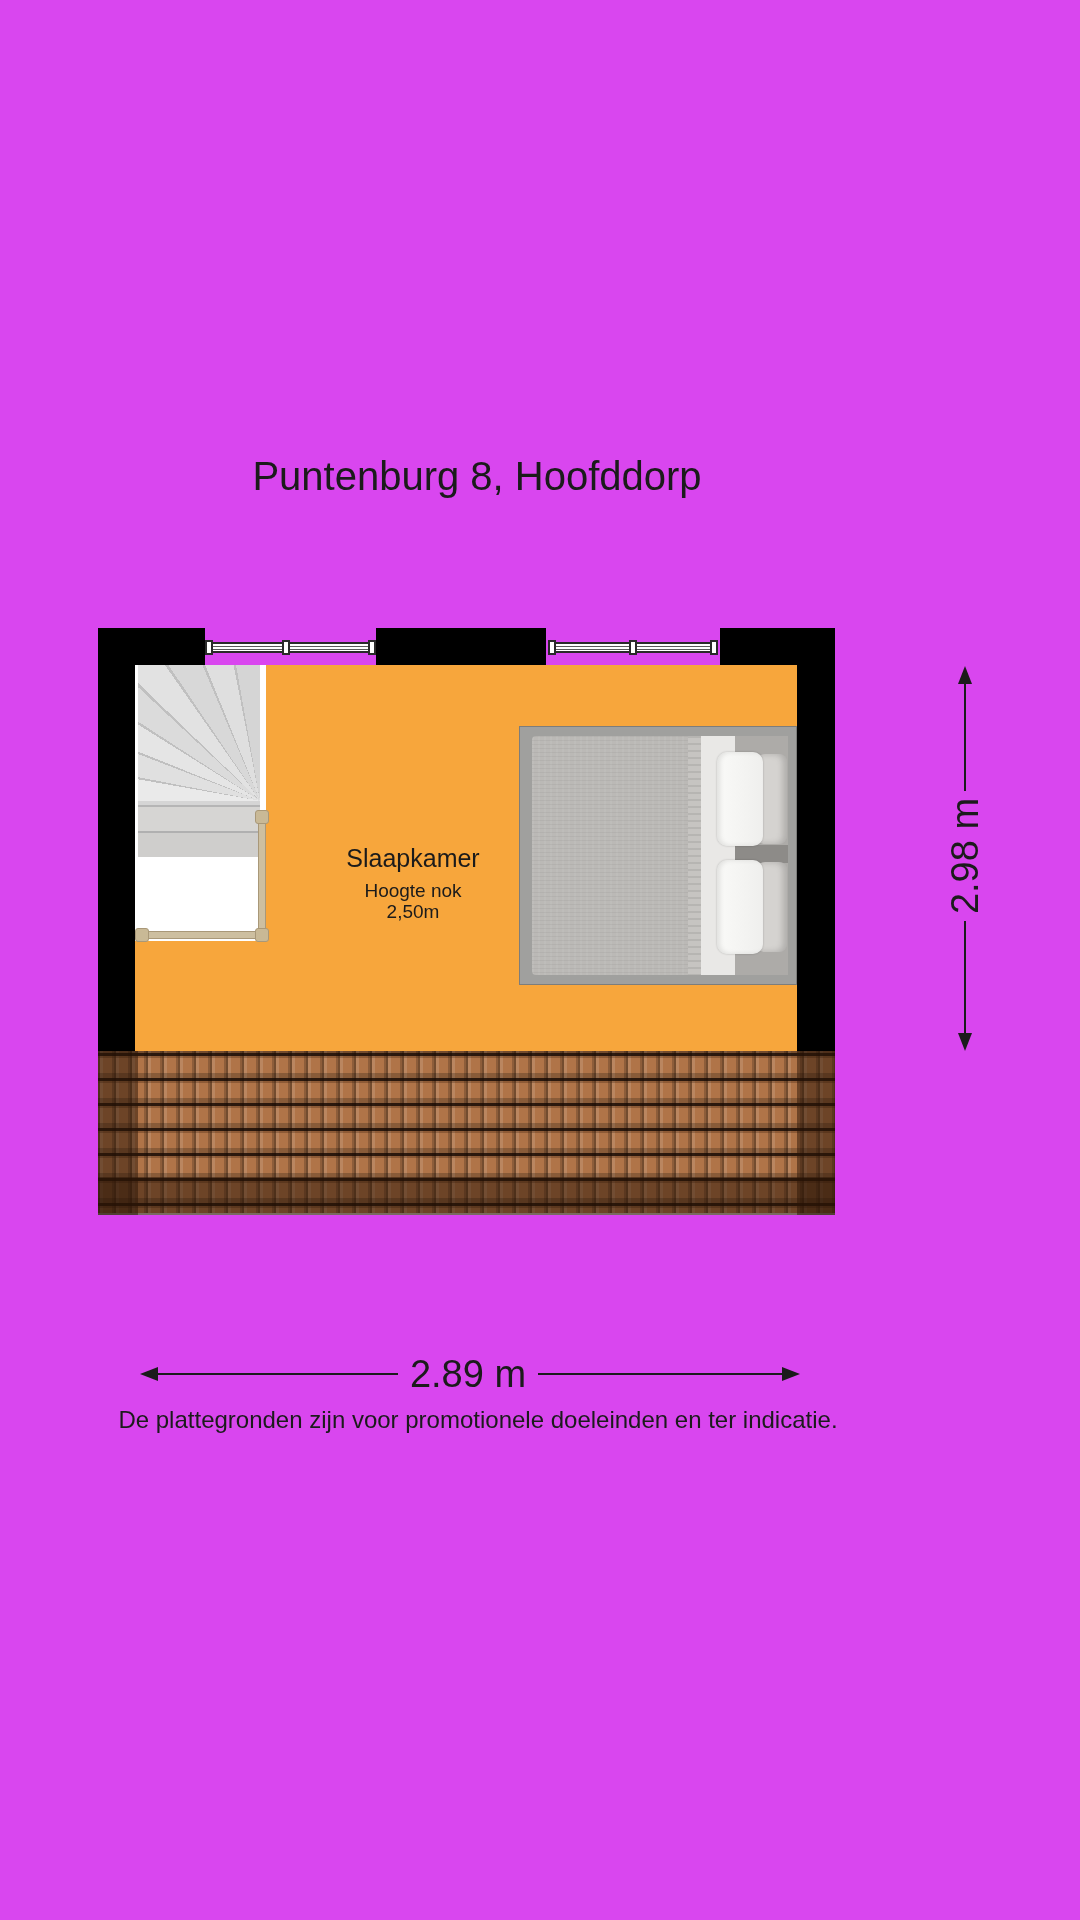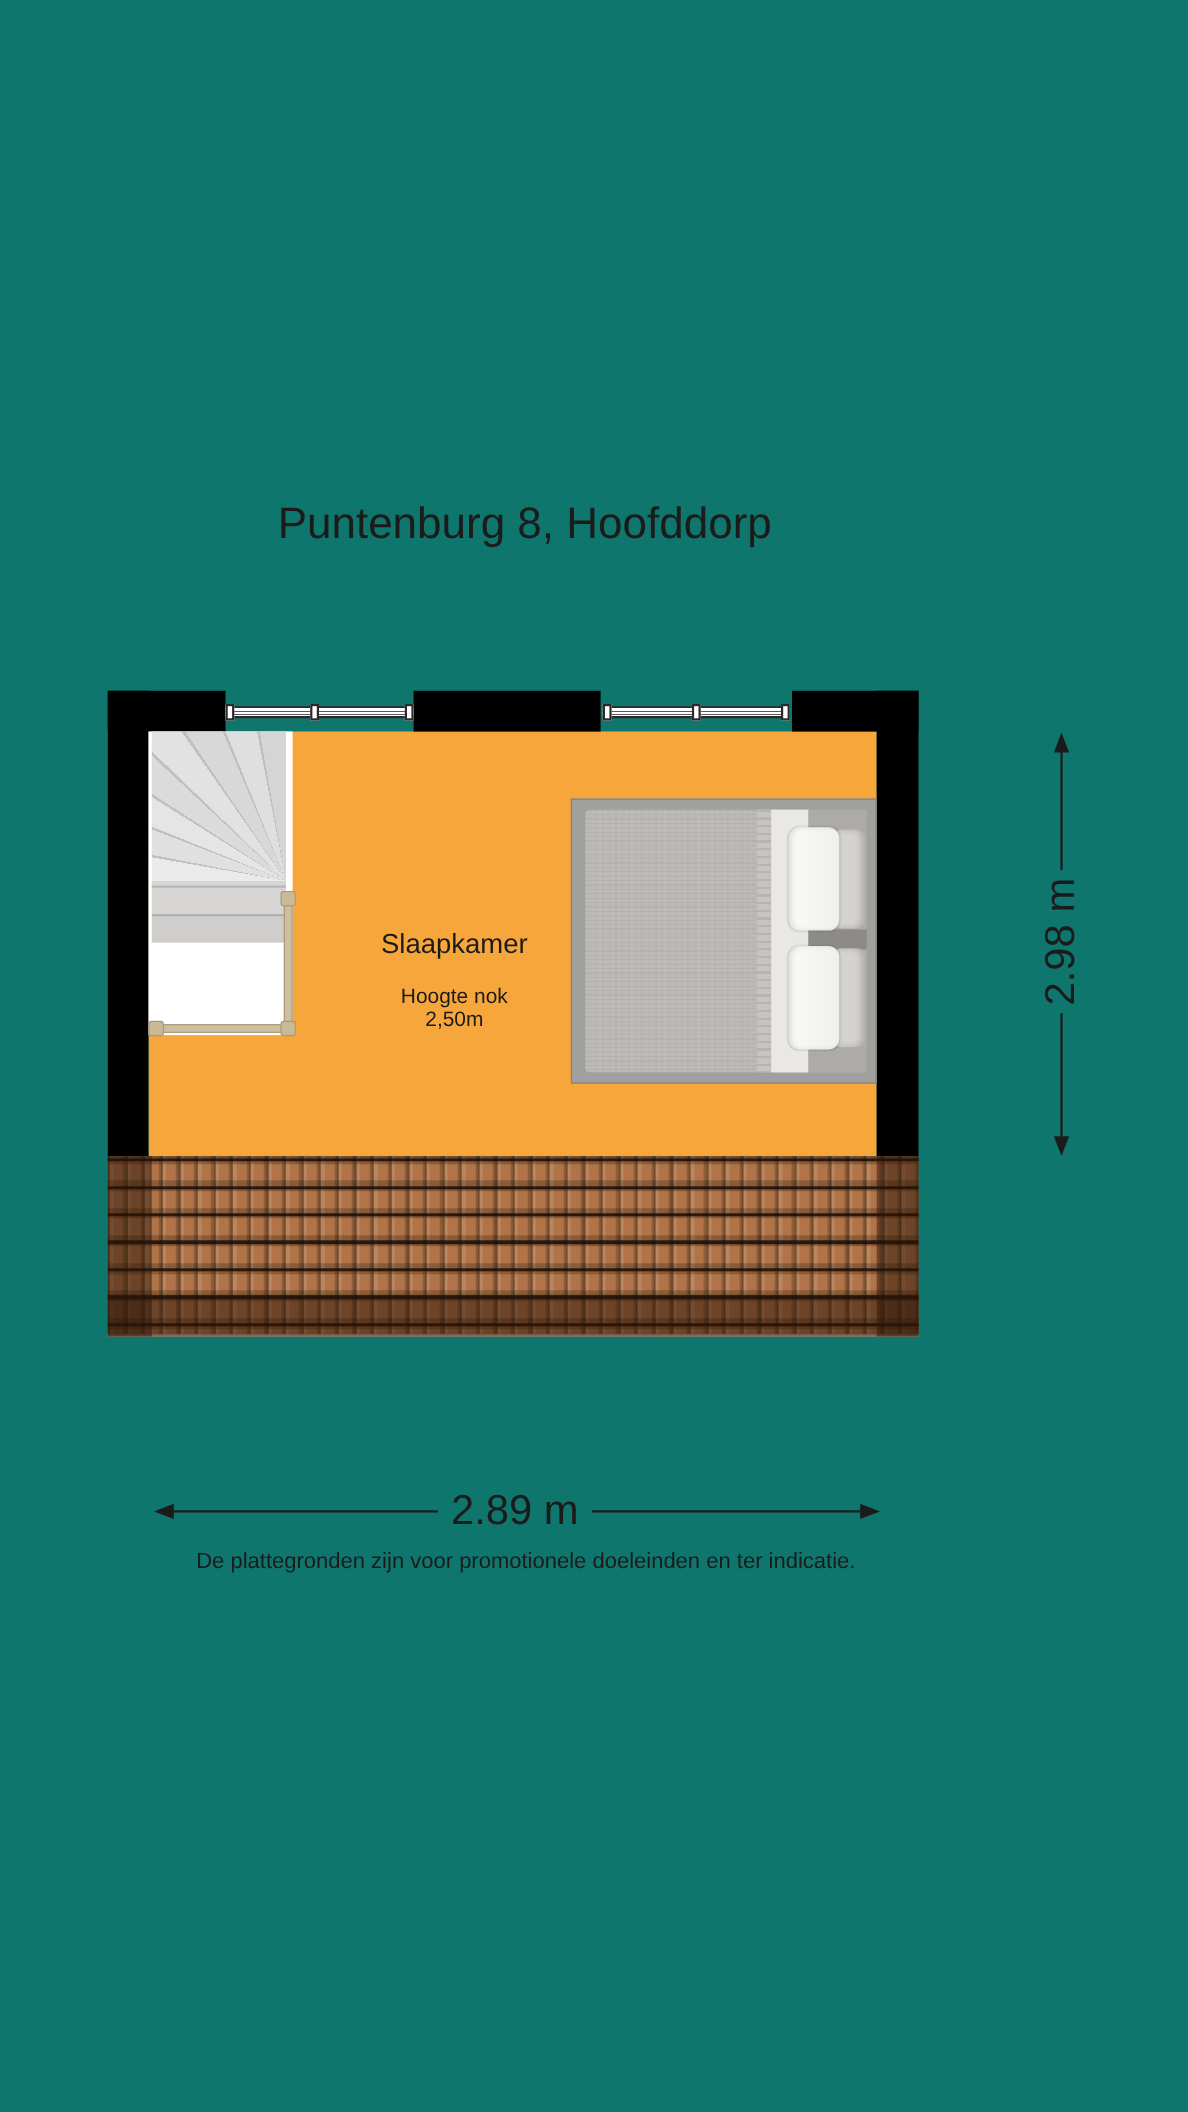--- a/index.html
+++ b/index.html
@@ -1,17 +1,17 @@
 <!DOCTYPE html>
 <html style="--floor: #F7A63C; --wall: #000000; --text: #1b1b1b; --rail: #CDBFA0; --rail-border: #A99878; --rail-knob: #C9B996; --roof-base: #B07448; --roof-shadow: rgba(42,20,6,0.5); --bed-frame: #A0A09E; --mattress: #BBB9B6; --sheet: #E9E8E6; --pillow-base: #ADABA8; --pillow-gap: #8D8B88; --pillow-back: #D5D3D0;"><head>
 <meta charset="utf-8">
 <style>
   html,body{margin:0;padding:0;background:#ffffff;}
   .page{
-    position:relative;width:1080px;height:1920px;background:#0f766e;overflow:hidden;
+    position:relative;width:1080px;height:1920px;background:#d946ef;overflow:hidden;
     font-family:"Liberation Sans", sans-serif;color:var(--text,#1b1b1b);
   }
   .abs{position:absolute;}
 
   
   .title-block{left:97px;top:451px;width:760px;text-align:center;
     font-size:40px;line-height:50px;color:var(--text);}
   
   .wall{background:var(--wall,#000);}
   .wall-block-a{left:98px;top:628px;width:107px;height:37px;}
@@ -81,21 +81,21 @@
       repeating-linear-gradient(to right,rgba(0,0,0,0.35) 0 2px,rgba(255,255,255,0.13) 2px 5px,
         rgba(0,0,0,0) 5px 14px,rgba(0,0,0,0.20) 14px 16px);
     border-top:2px solid rgba(0,0,0,0.35);border-bottom:2px solid #c9c2bd;box-sizing:border-box;}
   .roof-shade{background:var(--roof-shadow,rgba(42,20,6,0.5));}
   .roof-shade-left{left:98px;top:1051px;width:40px;height:164px;}
   .roof-shade-right{left:797px;top:1051px;width:38px;height:164px;}
   .roof-shade-bottom{left:98px;top:1177px;width:737px;height:38px;}
 
   
   .room-label{left:288px;top:844px;width:250px;text-align:center;color:var(--text);}
-  .room-name{font-size:25px;line-height:28px;margin-bottom:24px;}
+  .room-name{font-size:25px;line-height:28px;margin-bottom:8px;}
   .room-note{font-size:19px;line-height:21px;}
 
   
   .dim-line{background:var(--text,#1a1a1a);}
   .vdim-seg1{left:964px;top:682px;width:2px;height:109px;}
   .vdim-seg2{left:964px;top:921px;width:2px;height:112px;}
   .ah{width:0;height:0;}
   .ah-up{left:958px;top:666px;border-left:7px solid transparent;border-right:7px solid transparent;
     border-bottom:18px solid var(--text);}
   .ah-down{left:958px;top:1033px;border-left:7px solid transparent;border-right:7px solid transparent;
@@ -104,21 +104,21 @@
     font-size:38px;white-space:nowrap;color:var(--text);}
   .hdim-seg1{left:158px;top:1373px;width:240px;height:2px;}
   .hdim-seg2{left:538px;top:1373px;width:244px;height:2px;}
   .ah-left{left:140px;top:1367px;border-top:7px solid transparent;border-bottom:7px solid transparent;
     border-right:18px solid var(--text);}
   .ah-right{left:782px;top:1367px;border-top:7px solid transparent;border-bottom:7px solid transparent;
     border-left:18px solid var(--text);}
   .hdim-label{left:468px;top:1374px;transform:translate(-50%,-50%);font-size:38px;white-space:nowrap;color:var(--text);}
 
   
-  .footer{left:97px;top:1406px;width:762px;text-align:center;font-size:20px;line-height:27px;color:var(--text);}
+  .footer{left:97px;top:1406px;width:762px;text-align:center;font-size:24px;line-height:27px;color:var(--text);}
 </style>
 </head>
 <body>
 
 <div class="page">
 
   <div class="abs title-block">
     <div>Puntenburg 8, Hoofddorp</div>
   </div>
 

